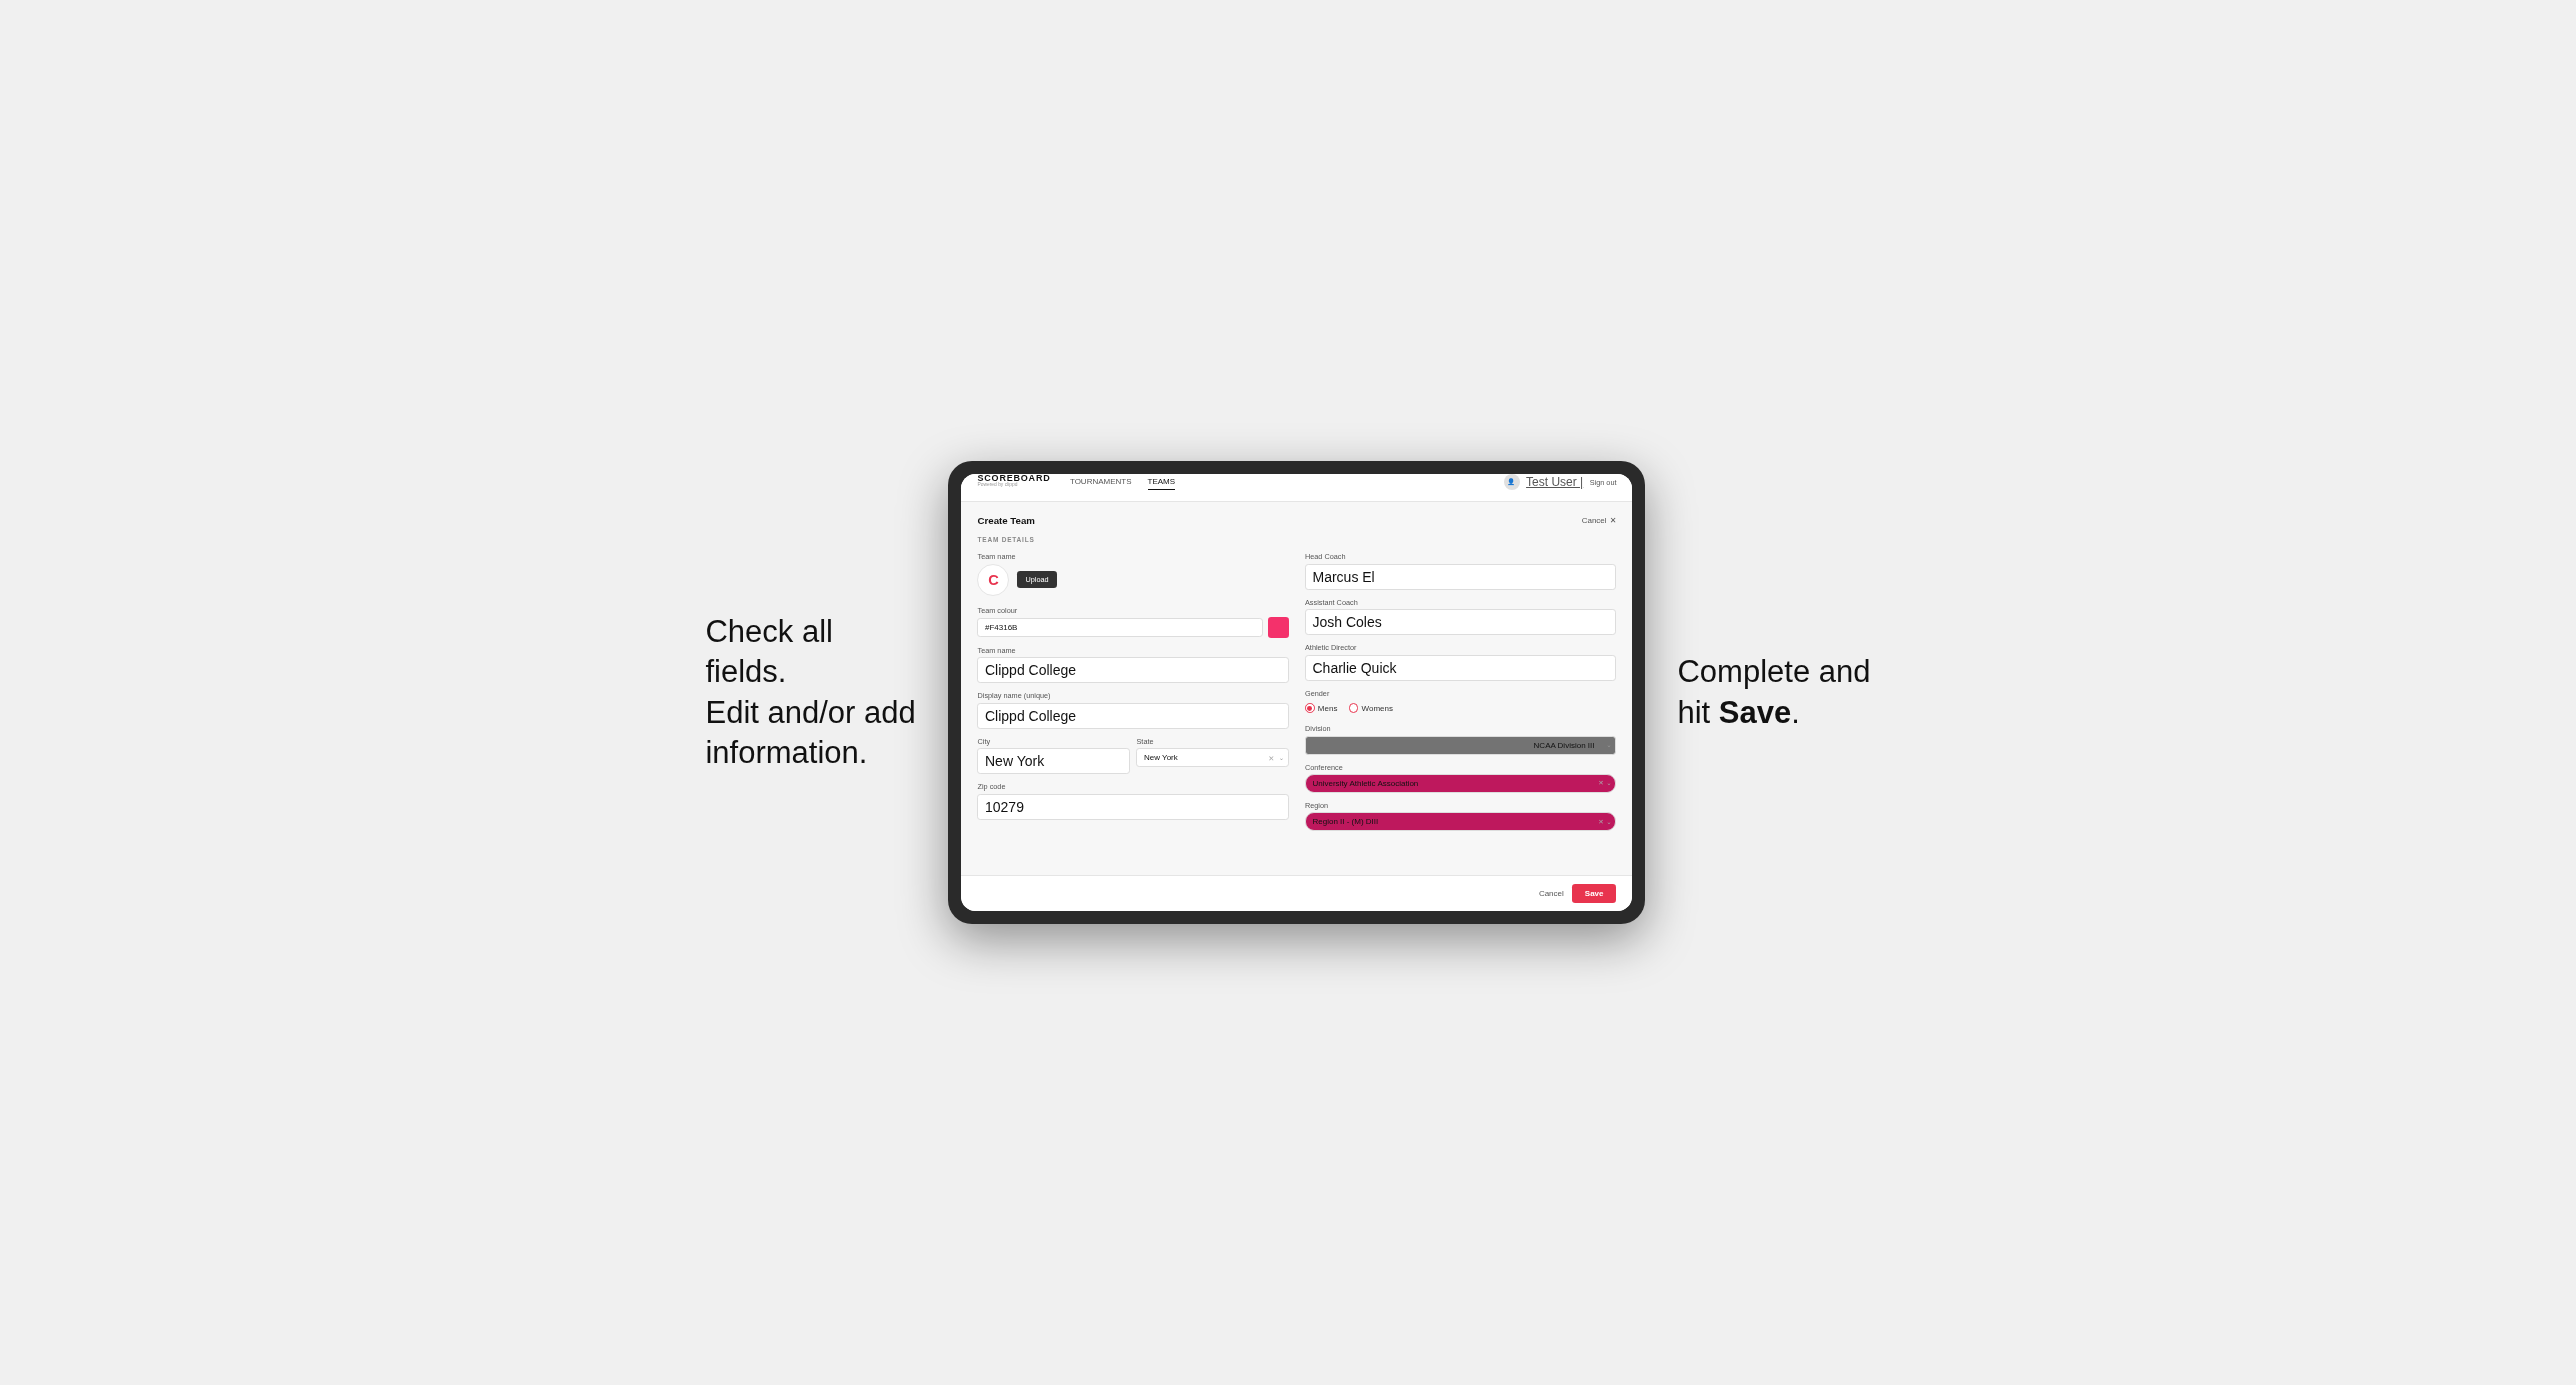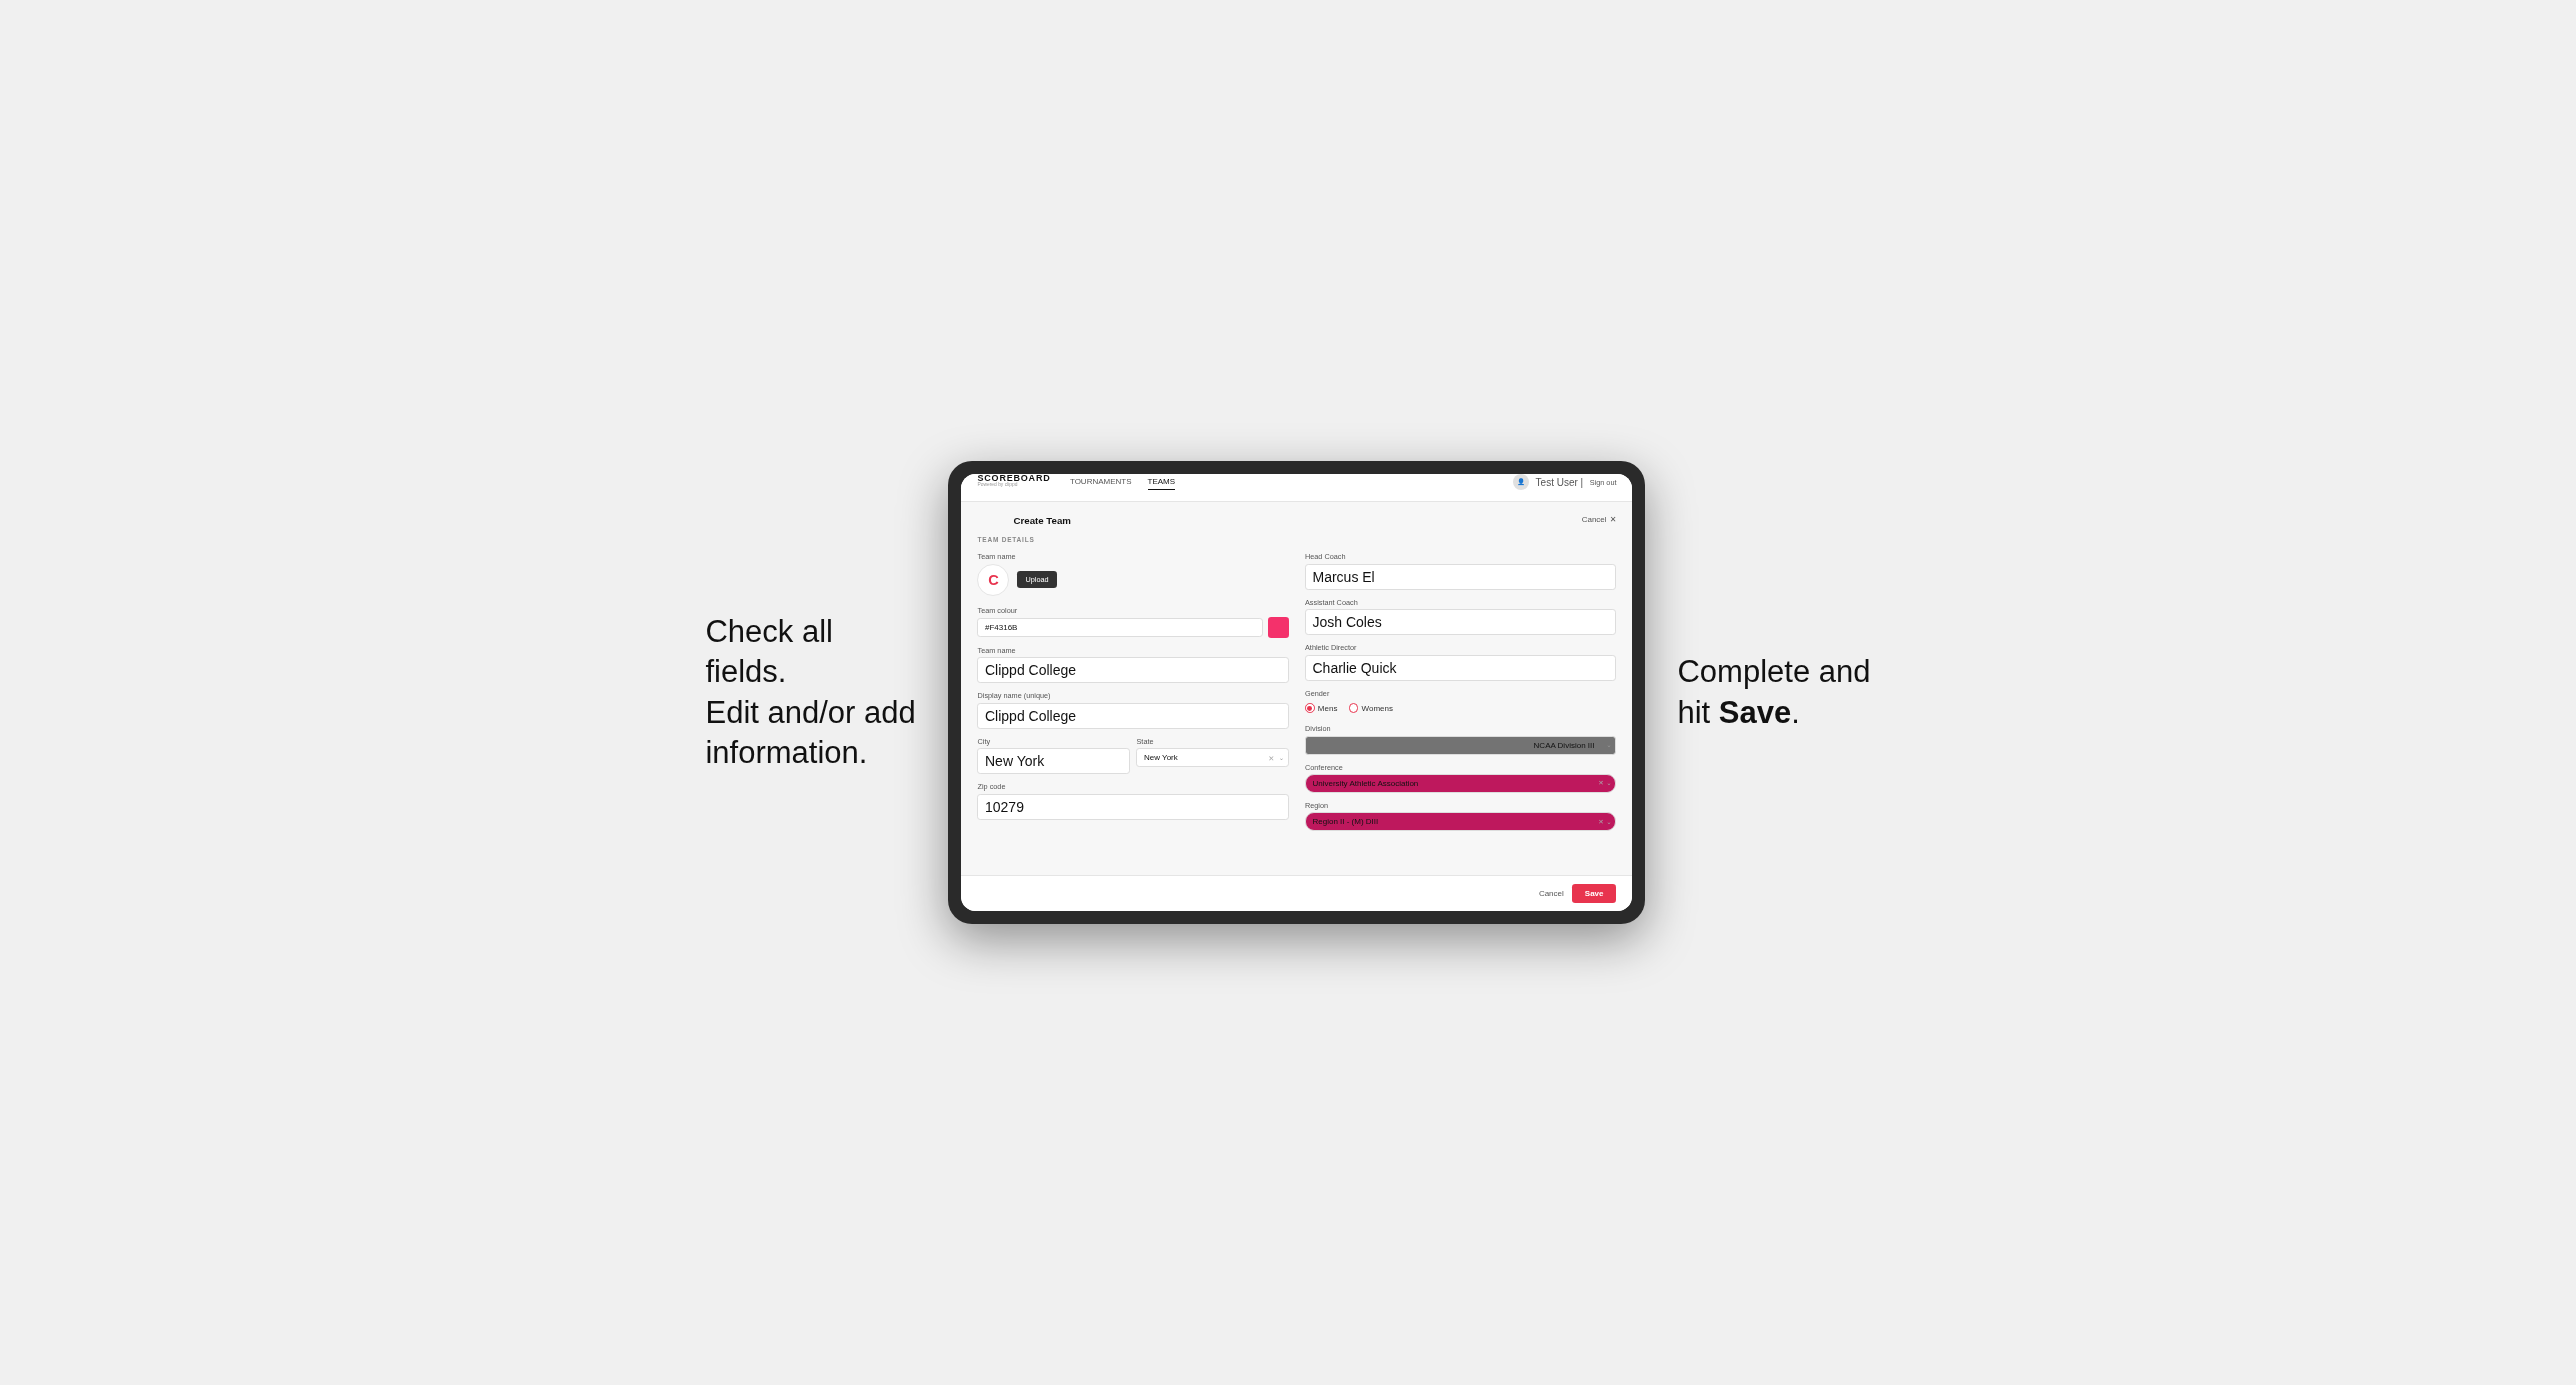--- a/index.html
+++ b/index.html
@@ -119,43 +119,43 @@
       height: 16px;
       border-radius: 50%;
       background: #e0e0e0;
       display: flex;
       align-items: center;
       justify-content: center;
       font-size: 6.5px;
     }
 
     .user-label {
-      font-size: 10px;
+      font-size: 12px;
       color: #555;
+      text-decoration: underline;
     }
 
     .sign-out {
       font-size: 7.3px;
       color: #555;
       cursor: pointer;
     }
 
     
     .modal-area {
       background: #f7f7f7;
       padding: 13px 16px;
       min-height: 373px;
     }
 
     .modal-header {
       display: flex;
       justify-content: space-between;
-      align-items: flex-start;
+      align-items: center;
       margin-bottom: 9.7px;
-      margin-left: 36px;
     }
 
     .modal-title {
       font-size: 9.7px;
       font-weight: 600;
       color: #111;
     }
 
     .modal-cancel {
       font-size: 8px;

